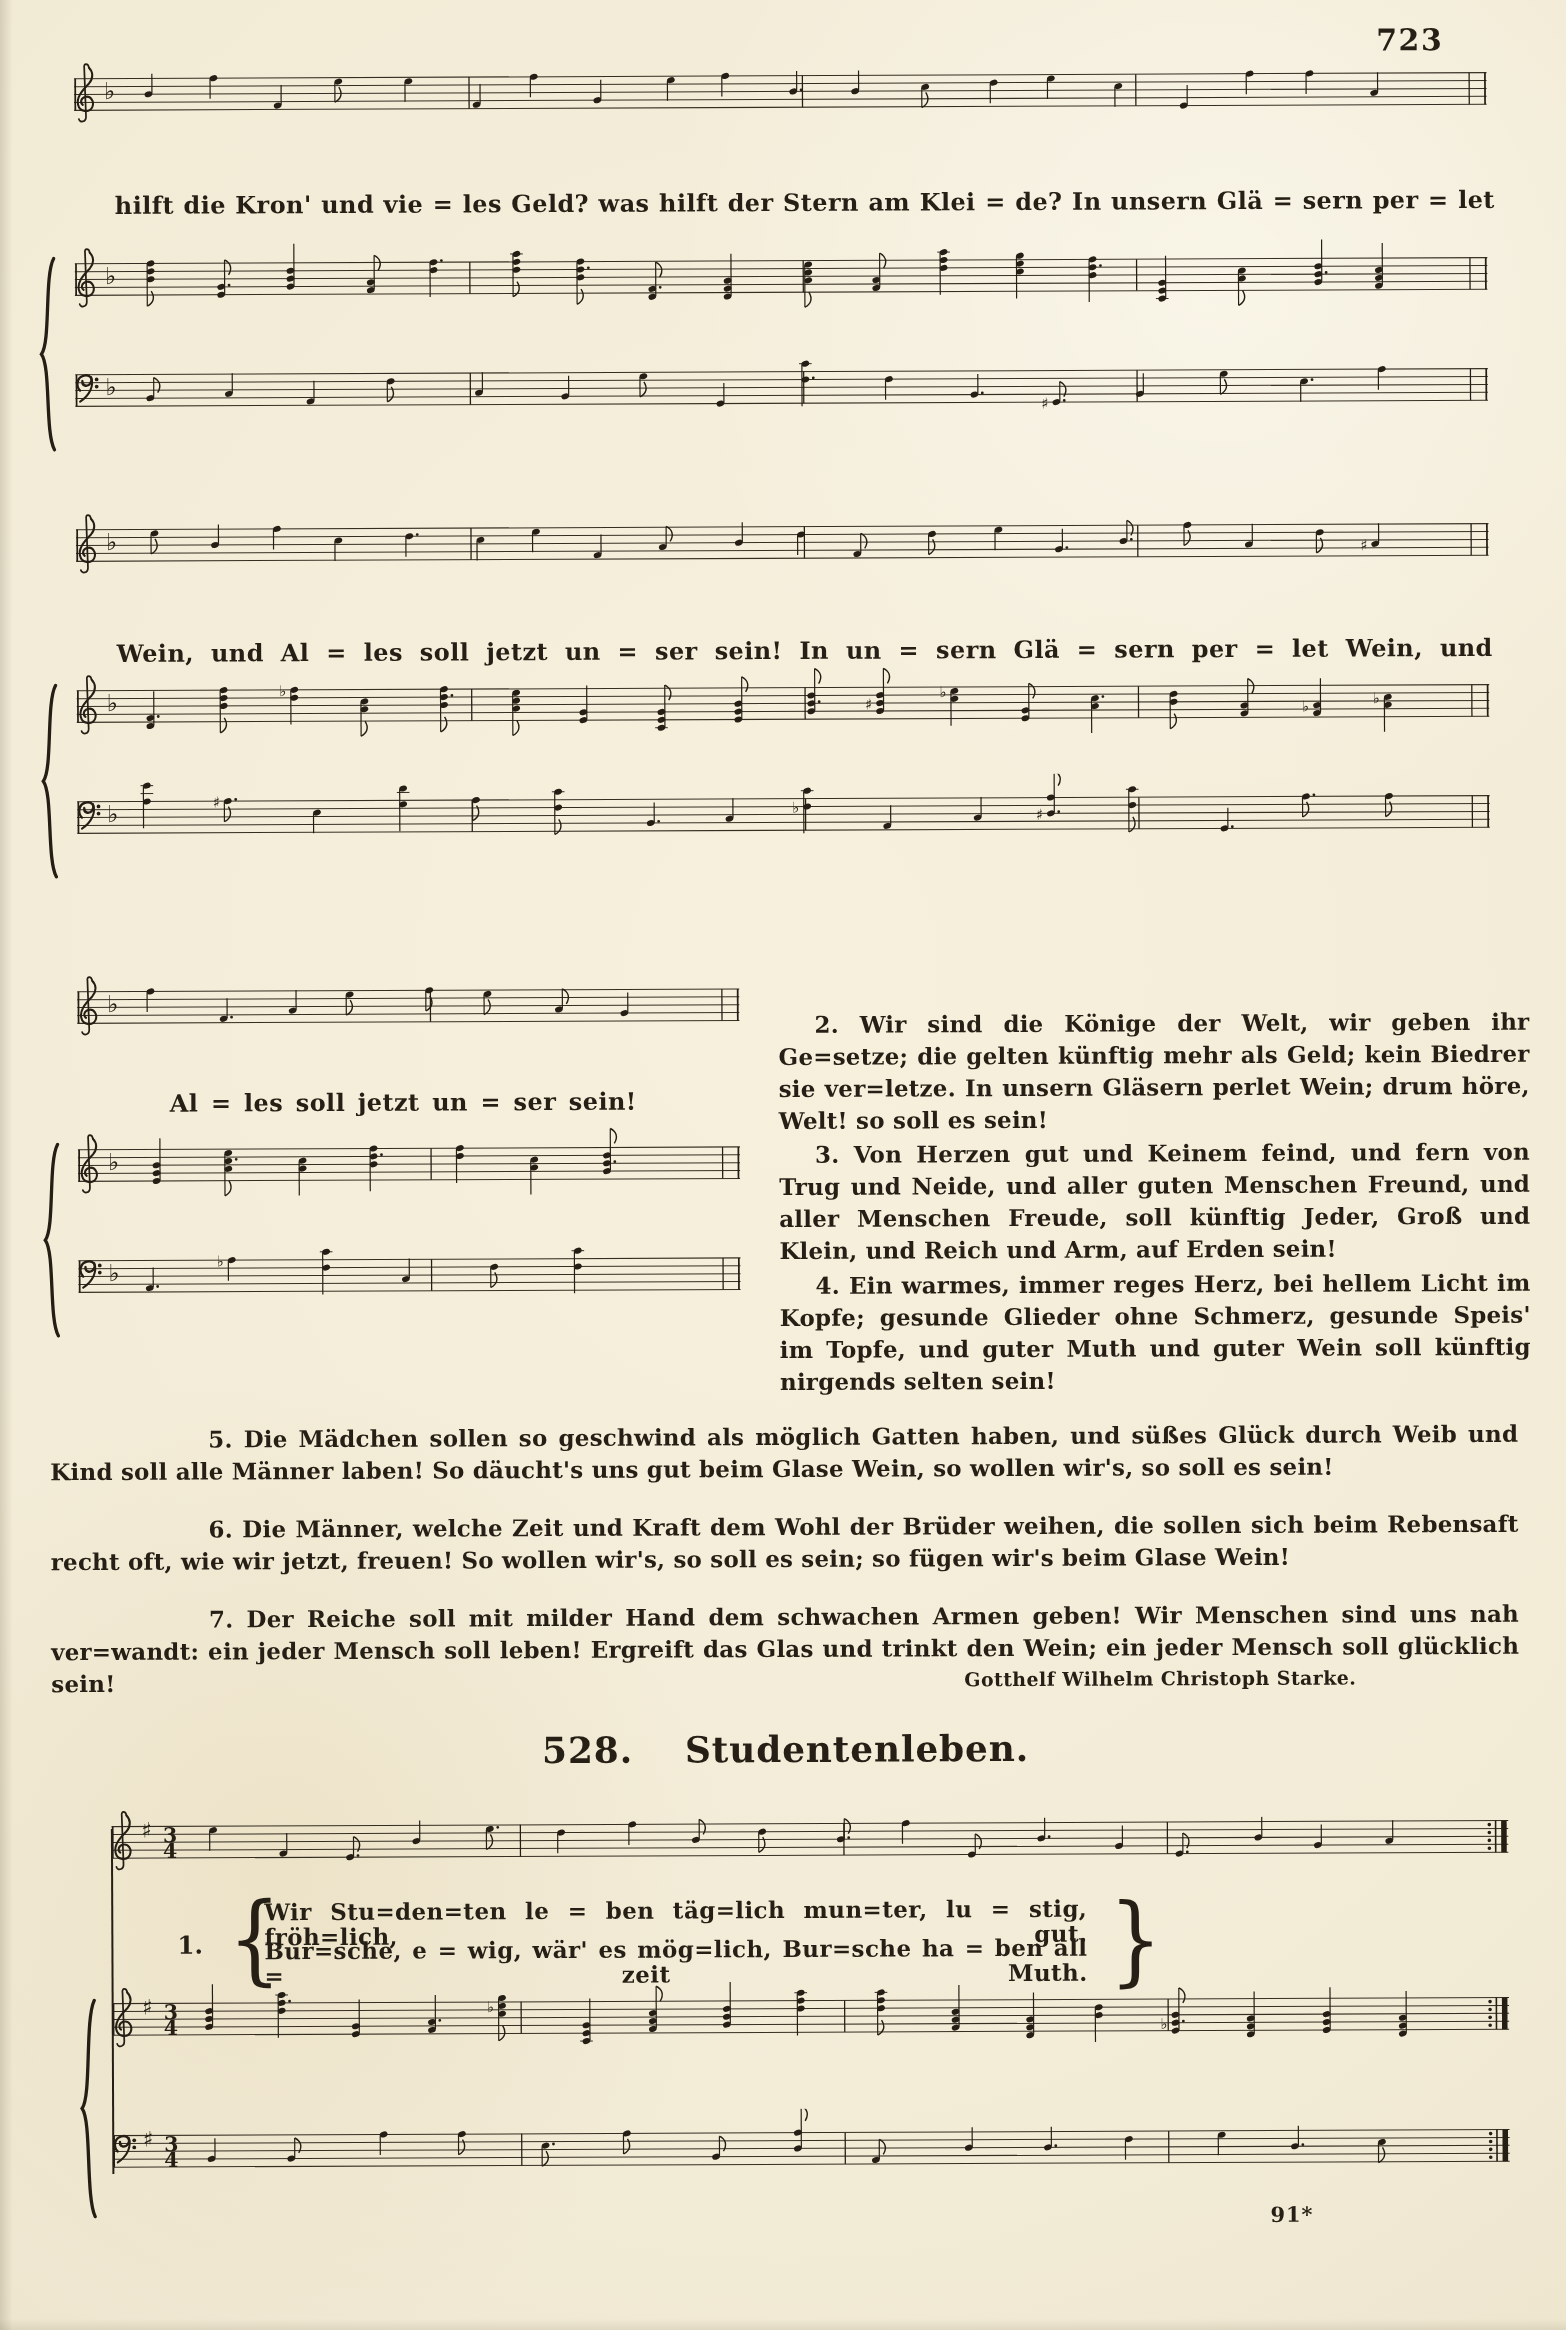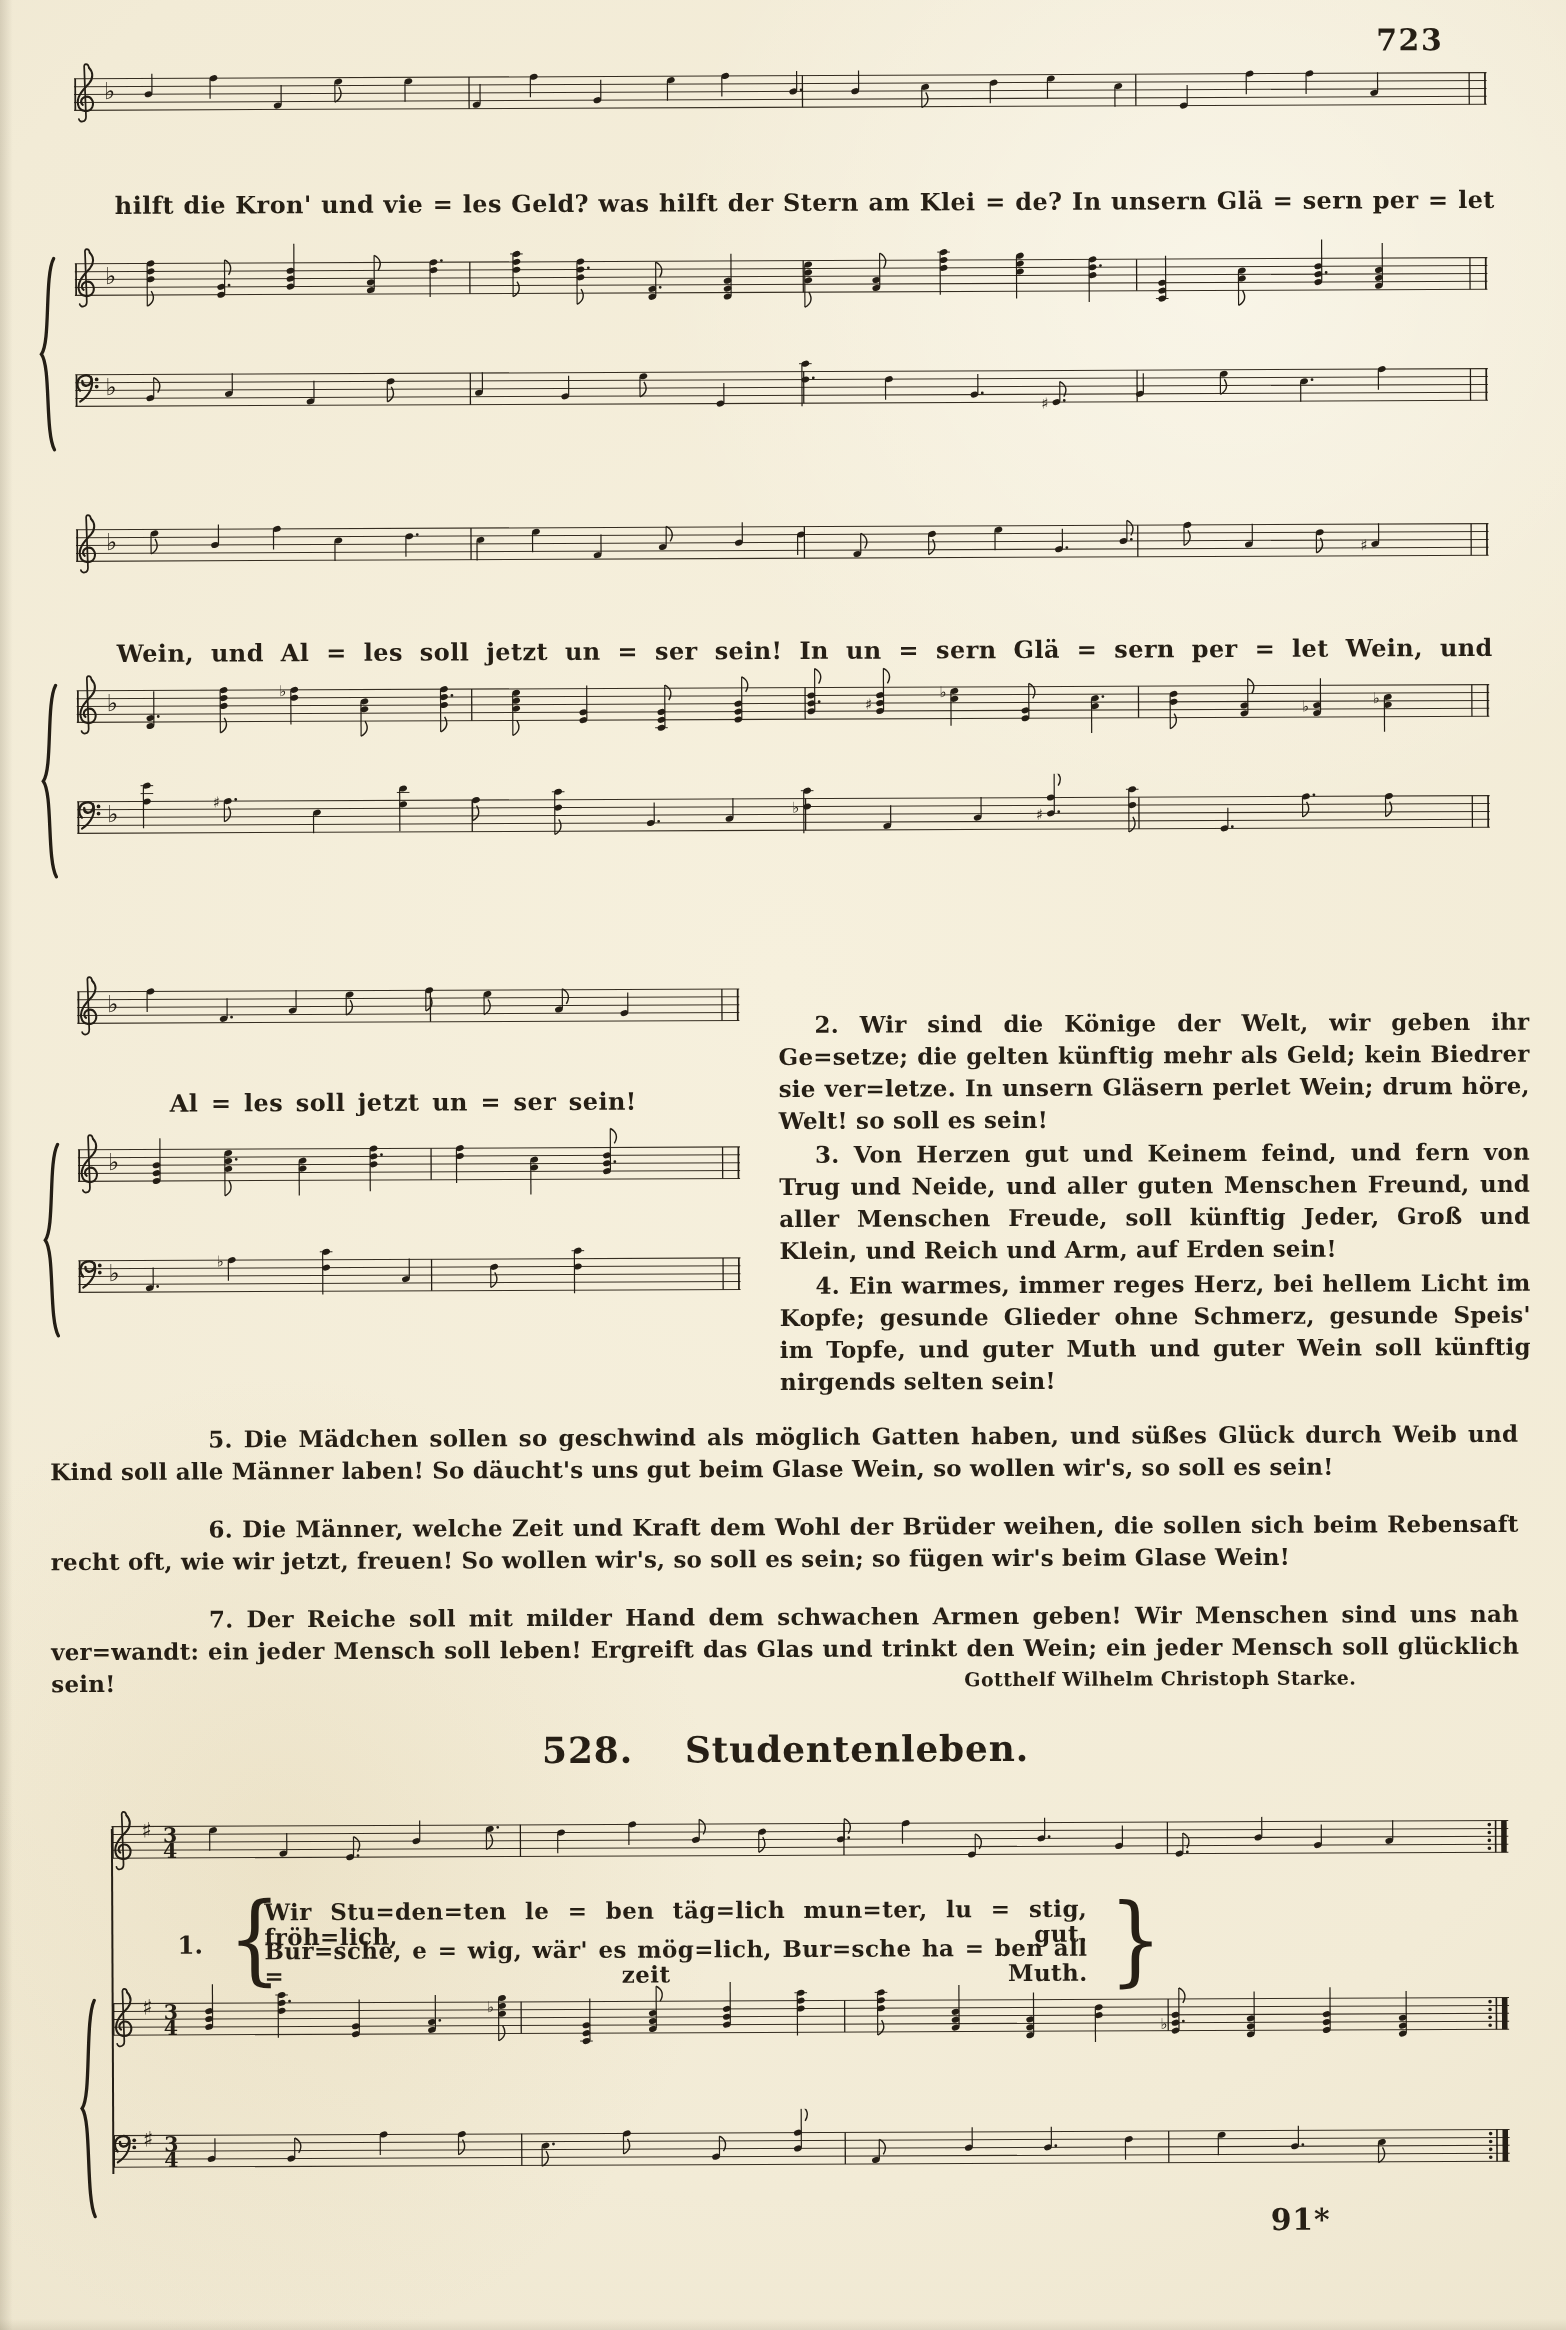--- a/index.html
+++ b/index.html
@@ -32,21 +32,21 @@
     font-weight:bold;font-size:23px;line-height:32px;
     text-align:justify;letter-spacing:0.2px;
   }
   .verse-col{text-indent:36px;margin:0 0 2.4px 0;}
   .verse-wide{text-indent:158px;margin:0;}
   .attrib{font-weight:bold;font-size:19px;letter-spacing:0.4px;}
   .title{width:100%;text-align:center;font-size:36px;font-weight:bold;letter-spacing:0.8px;}
   .title .num{margin-right:52px;}
   .smallbrace{font-size:98px;line-height:82px;font-weight:normal;transform:scaleX(0.85);}
   .vnum{font-size:24.5px;font-weight:bold;}
-  .sig{font-size:30px;font-weight:bold;letter-spacing:0.8px;text-align:right;}
+  .sig{font-size:21px;font-weight:bold;letter-spacing:0.8px;text-align:right;}
   svg{display:block;}
 </style>
 </head>
 <body>
 
 <div class="page">
  <div class="tilt">
 
   <div class="abs pagenum" style="left:1381px;top:25px">723</div>
 

